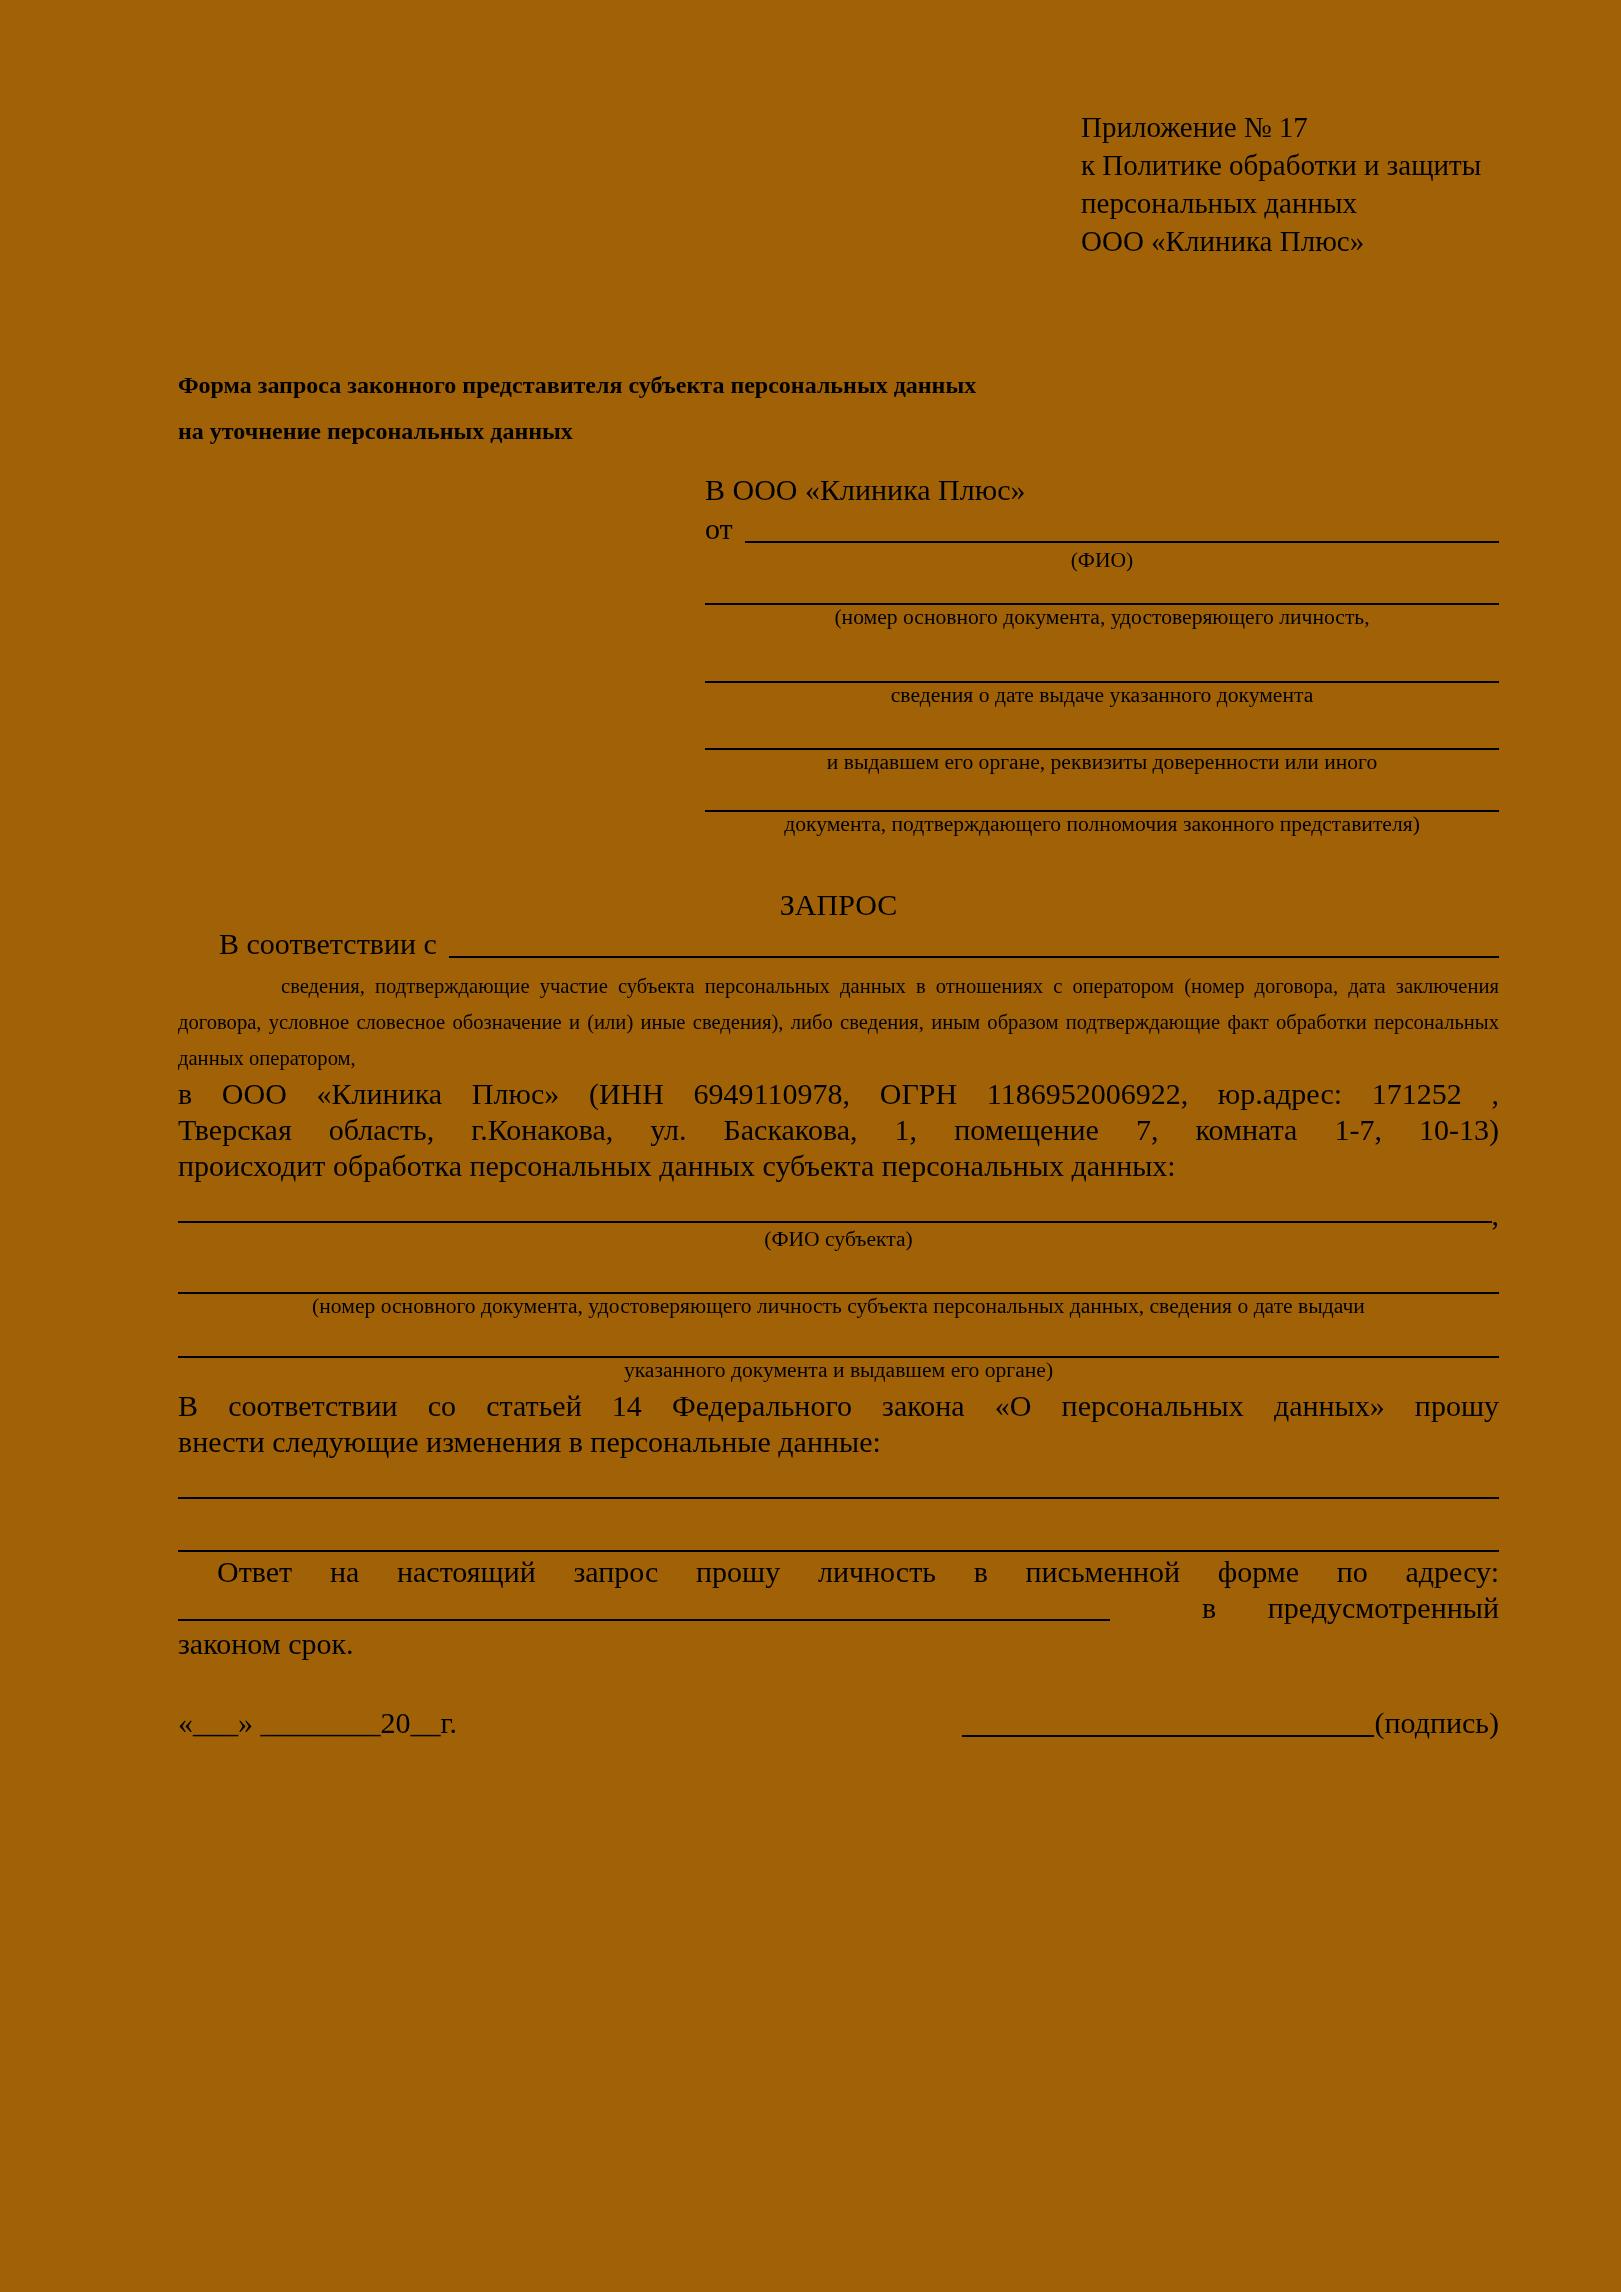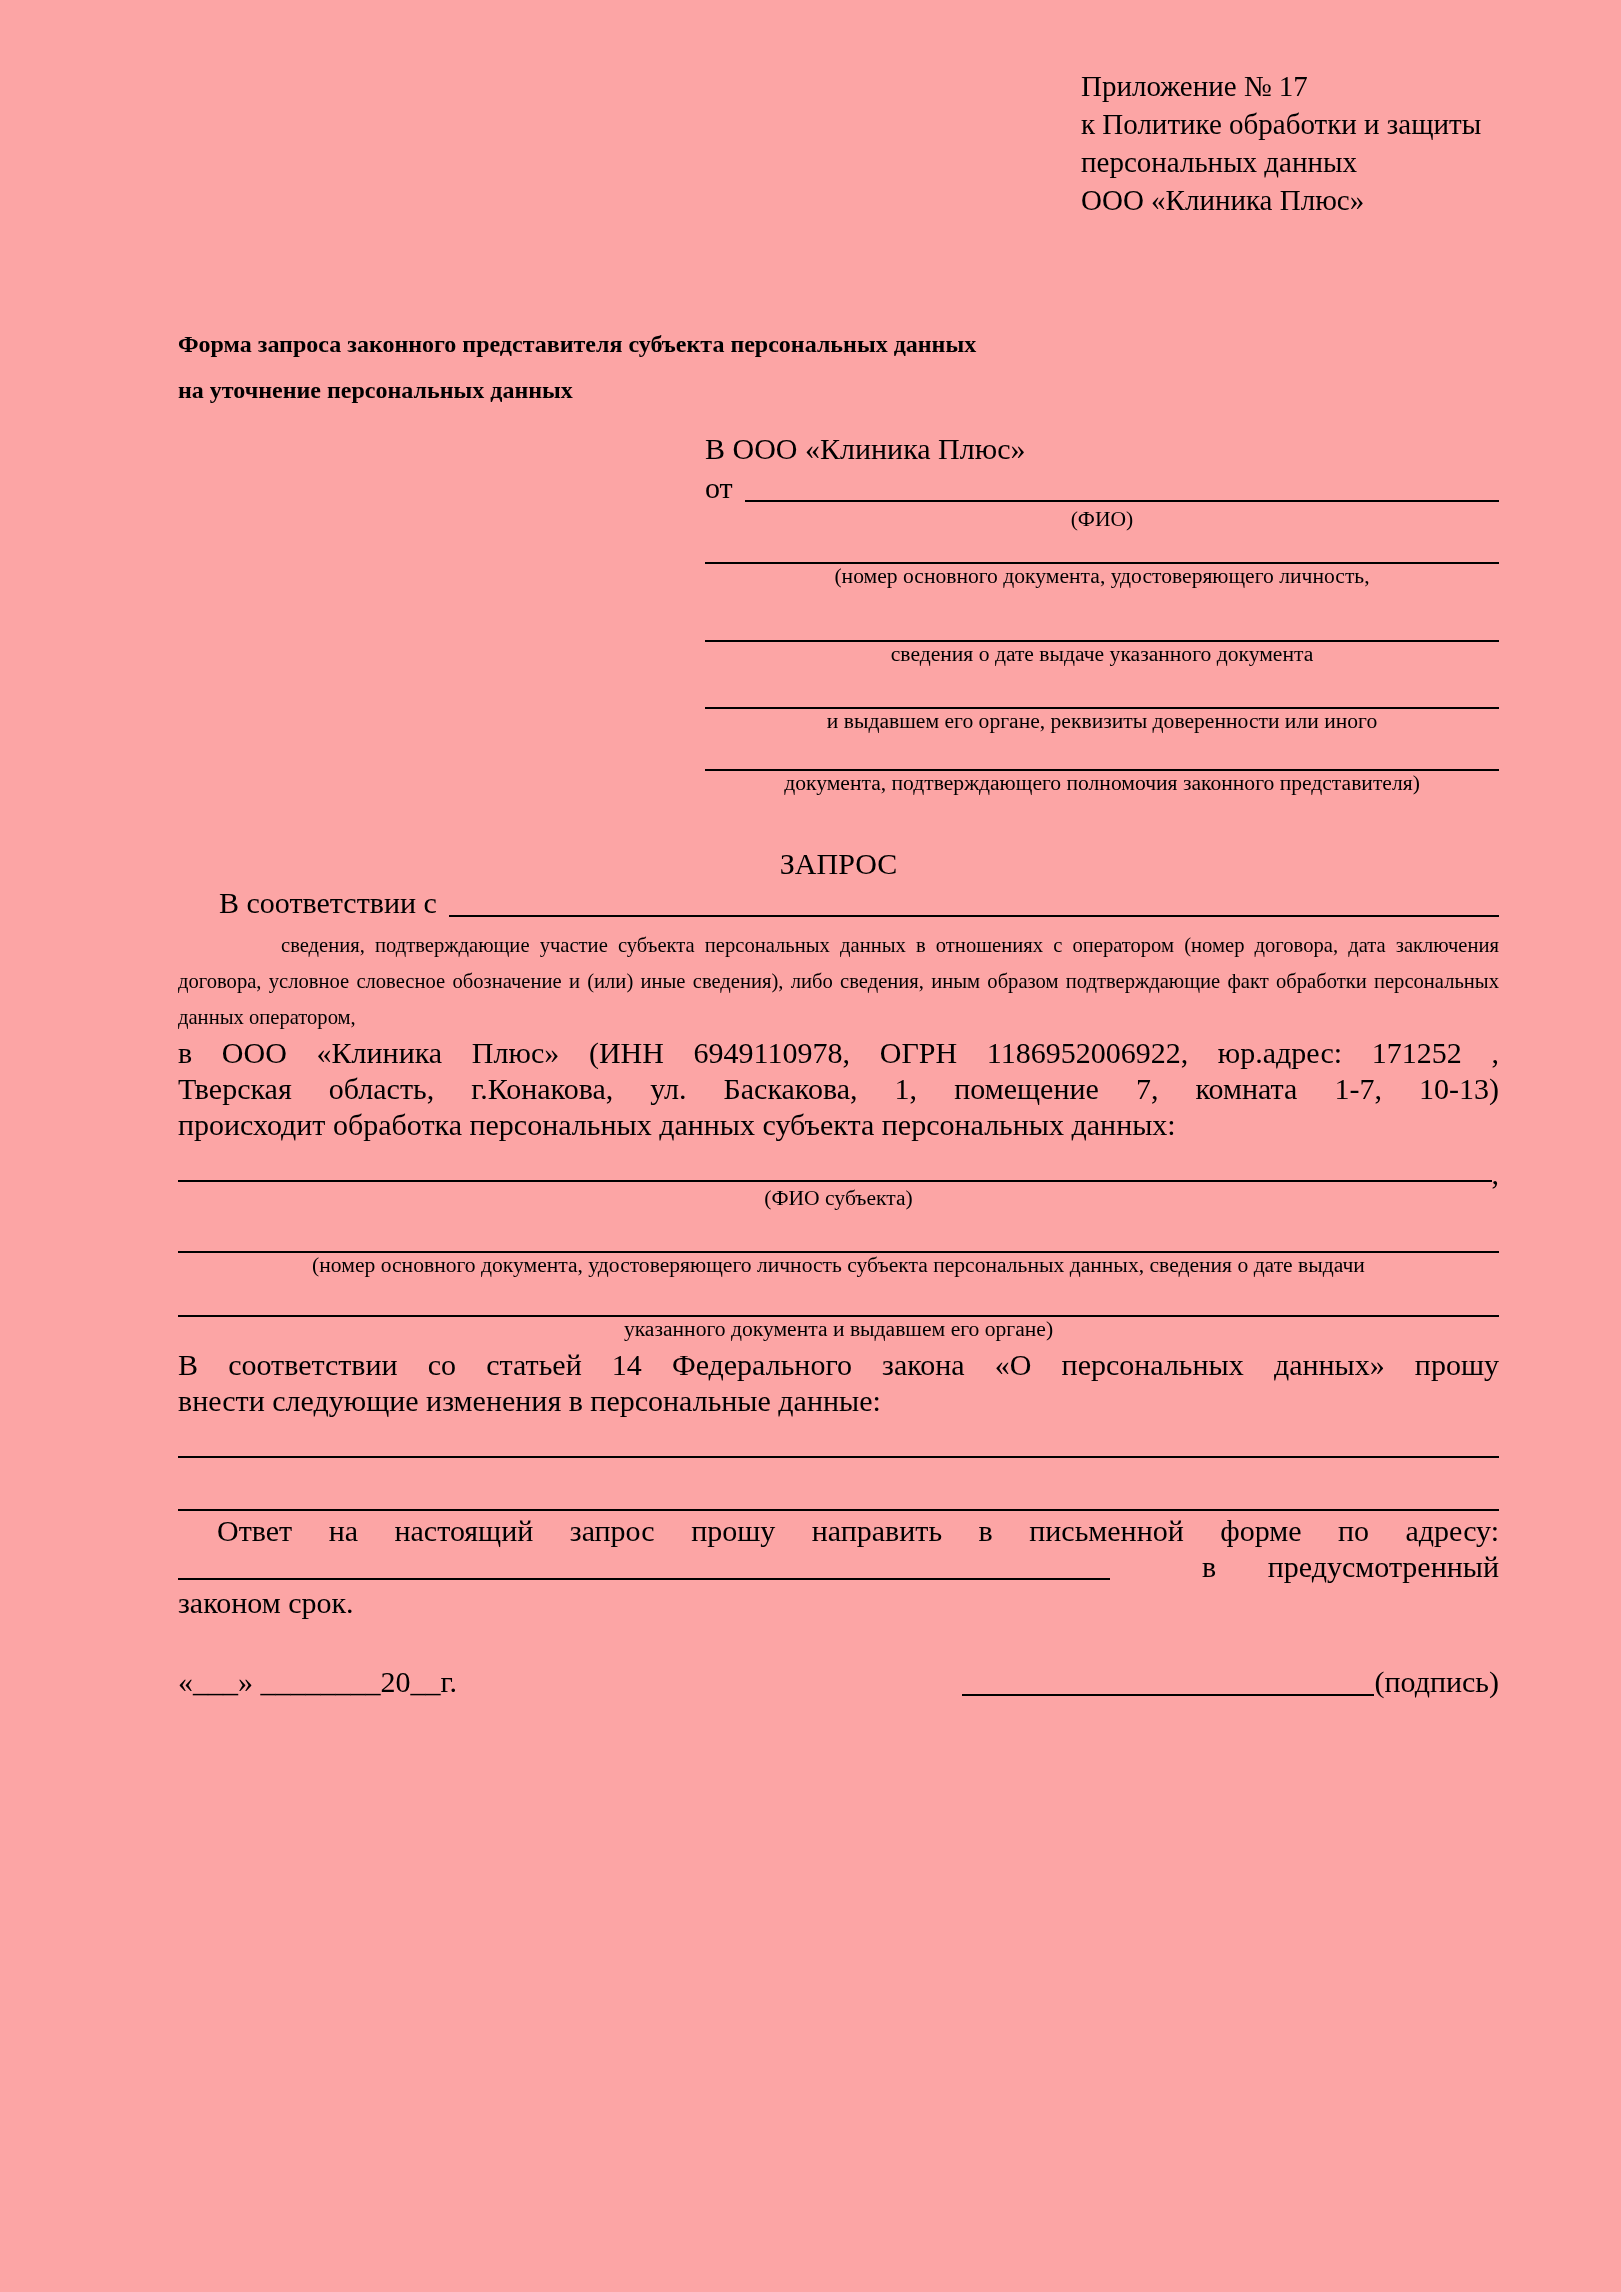--- a/index.html
+++ b/index.html
@@ -1,19 +1,19 @@
 <!DOCTYPE html>
 <html><head>
 <meta charset="utf-8">
 <style>
   html,body{margin:0;padding:0;background:#888;}
   .page{
-    width:1621px;height:2293px;background:#fca5a5;color:#000;
+    width:1621px;height:2293px;background:#a16207;color:#000;
     font-family:"Liberation Serif","DejaVu Serif",serif;font-size:30px;
-    box-sizing:border-box;padding:67px 122px 0 178px;position:relative;overflow:hidden;
+    box-sizing:border-box;padding:108px 122px 0 178px;position:relative;overflow:hidden;
   }
   .appendix{margin-left:903px;line-height:38px;font-size:29px;}
   .doc-title{text-align:left;font-weight:bold;font-size:24px;line-height:46px;margin-top:102px;}
   .addr{margin-left:527px;margin-top:16px;}
   .addr-to{line-height:39px;}
   .from-row{display:flex;align-items:flex-end;height:39px;}
   .from-row .lbl{padding-right:11.8px;line-height:39px;}
   .uline{flex:1;border-bottom:2.9px solid #000;height:9.8px;}
   .from-row .uline{margin-bottom:4.9px;}
   .cap{font-size:21.6px;line-height:25.5px;text-align:center;}
@@ -113,21 +113,21 @@
   <div class="cap">указанного документа и выдавшем его органе)</div>
 
   <div class="article">
     <div class="jline">В соответствии со статьей 14 Федерального закона «О персональных данных» прошу</div>
     <div class="lline">внести следующие изменения в персональные данные:</div>
   </div>
 
   <div class="blank1"></div>
   <div class="blank2"></div>
 
-  <div class="answer1">Ответ на настоящий запрос прошу направить в письменной форме по адресу:</div>
+  <div class="answer1">Ответ на настоящий запрос прошу личность в письменной форме по адресу:</div>
   <div class="answer2">
     <span class="blank"></span>
     <span class="sp"></span>
     <span class="word">в предусмотренный</span>
   </div>
   <div class="answer3">законом срок.</div>
 
   <div class="footer-row">
     <span class="date-cell">«___» ________20__г.</span>
     <span class="sigwrap">

